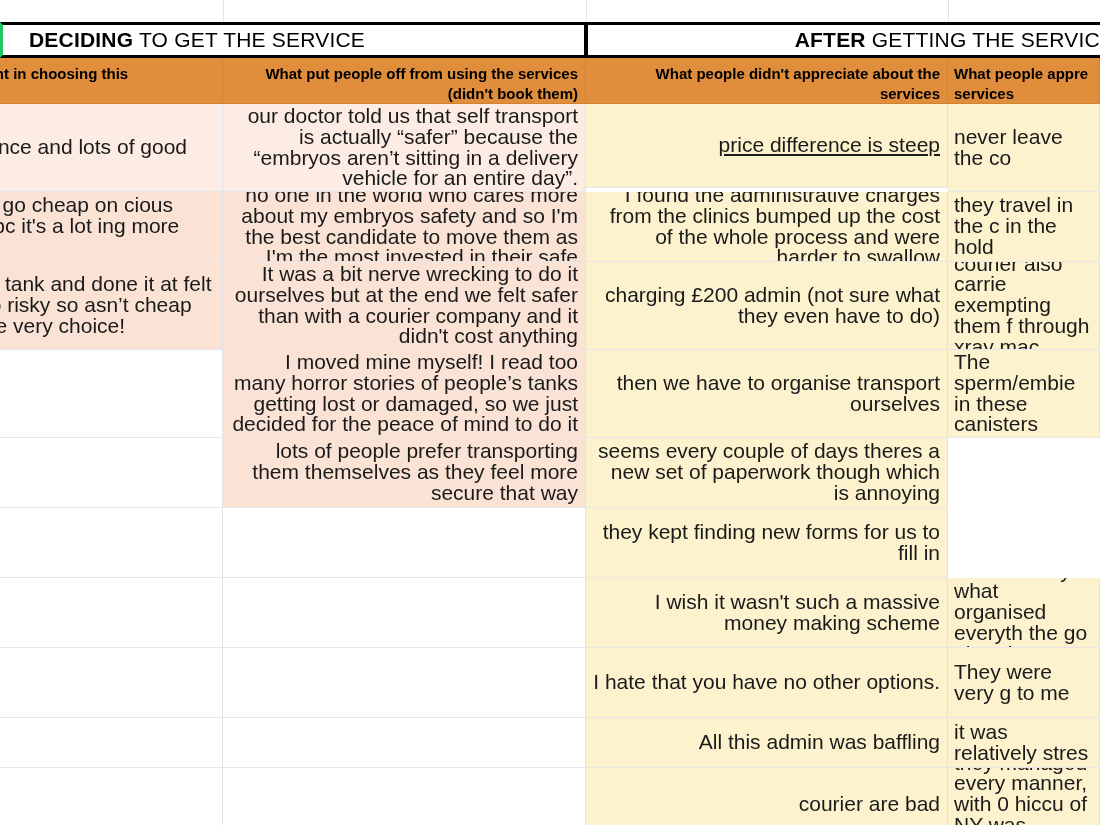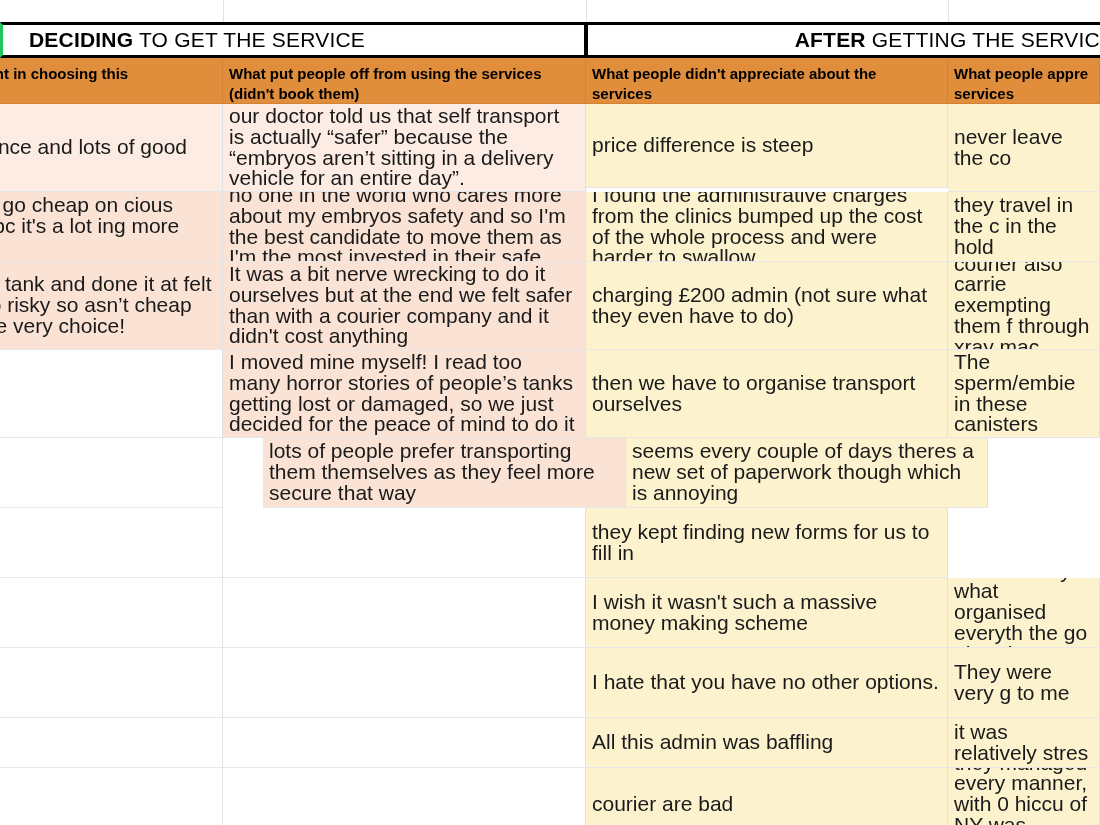--- a/index.html
+++ b/index.html
@@ -44,21 +44,21 @@
     overflow:hidden;
   }
   .c1{width:223px;}
   .c2{width:363px;}
   .c3{width:362px;}
   .c4{width:152px;}
 
   
   .c1 .inner{width:300px;margin-left:-77px;white-space:normal;}
   .c4 .inner{width:380px;white-space:normal;}
-  .c2 .inner,.c3 .inner{width:100%;}
+  .c2 .inner,.c3 .inner{width:100%;text-align:right;}
 
   
   .hrow .cell{
     background:#e08e3c;
     border-right:1px solid #d08433;
     border-bottom:1px solid #d08433;
     font-weight:700;font-size:15px;line-height:20px;color:#000;
     align-items:flex-start;
     padding-top:6px;
   }
@@ -107,21 +107,21 @@
         </div>
     </div>
     <div id="body-rows">
         <div class="row" style="height: 88px;">
           <div class="cell c1 pink-l" style="height: 88px;">
             <span class="inner">experience and lots of good</span>
           </div>
           <div class="cell c2 pink-l" style="height: 88px;">
             <span class="inner">our doctor told us that self transport is actually “safer” because the “embryos aren’t sitting in a delivery vehicle for an entire day”.</span>
           </div>
-          <div class="cell c3 cream" style="height: 84px;">
+          <div class="cell c3 cream" style="height: 84px; text-decoration: underline;">
             <span class="inner">price difference is steep</span>
           </div>
           <div class="cell c4 cream" style="height: 88px;">
             <span class="inner">never leave the co</span>
           </div>
         </div>
         <div class="row" style="height: 70px;">
           <div class="cell c1 pink" style="height: 70px;">
             <span class="inner"> want to go cheap on cious cargo, bc it's a lot ing more cycles</span>
           </div>
@@ -160,21 +160,21 @@
             <span class="inner">then we have to organise transport ourselves</span>
           </div>
           <div class="cell c4 cream" style="height: 88px;">
             <span class="inner">The sperm/embie in these canisters</span>
           </div>
         </div>
         <div class="row" style="height: 70px;">
           <div class="cell c1 white" style="height: 70px;">
             <span class="inner"></span>
           </div>
-          <div class="cell c2 pink" style="height: 70px; margin-left: 40px;">
+          <div class="cell c2 pink" style="height: 70px;">
             <span class="inner">lots of people prefer transporting them themselves as they feel more secure that way</span>
           </div>
           <div class="cell c3 cream" style="height: 70px;">
             <span class="inner">seems every couple of days theres a new set of paperwork though which is annoying</span>
           </div>
         </div>
         <div class="row" style="height: 70px;">
           <div class="cell c1 white" style="height: 70px;">
             <span class="inner"></span>
           </div>

